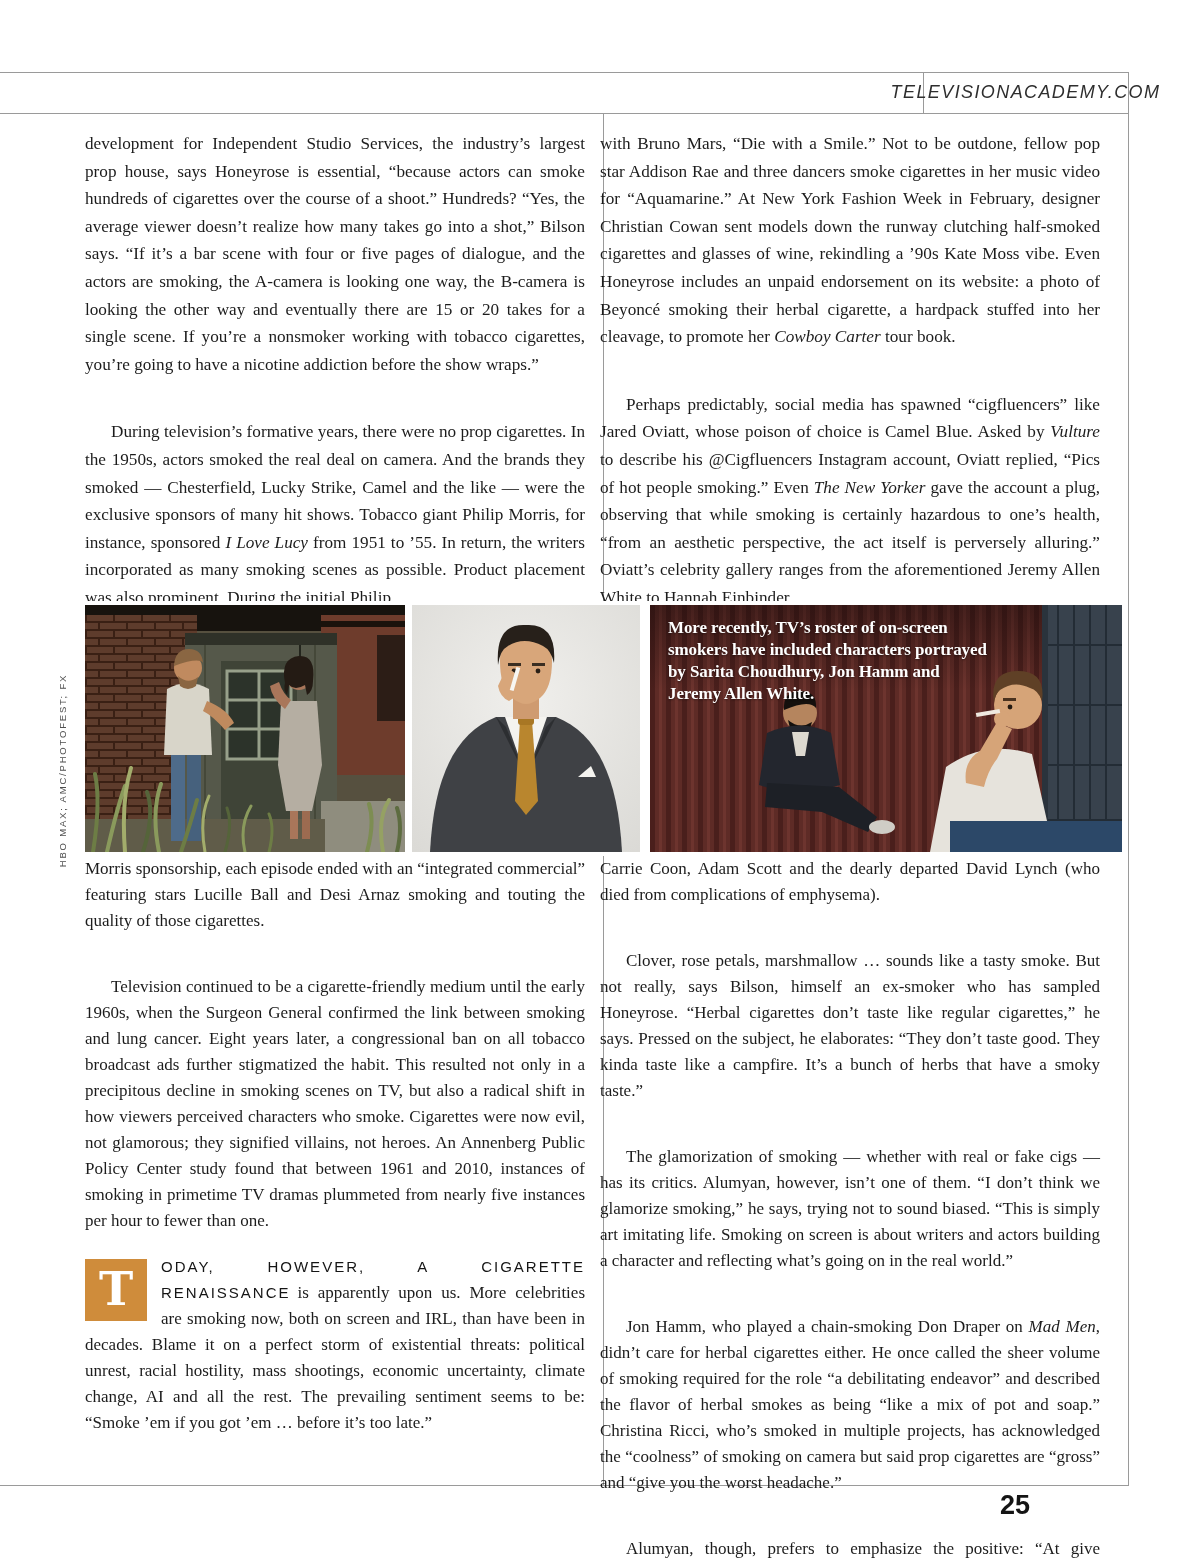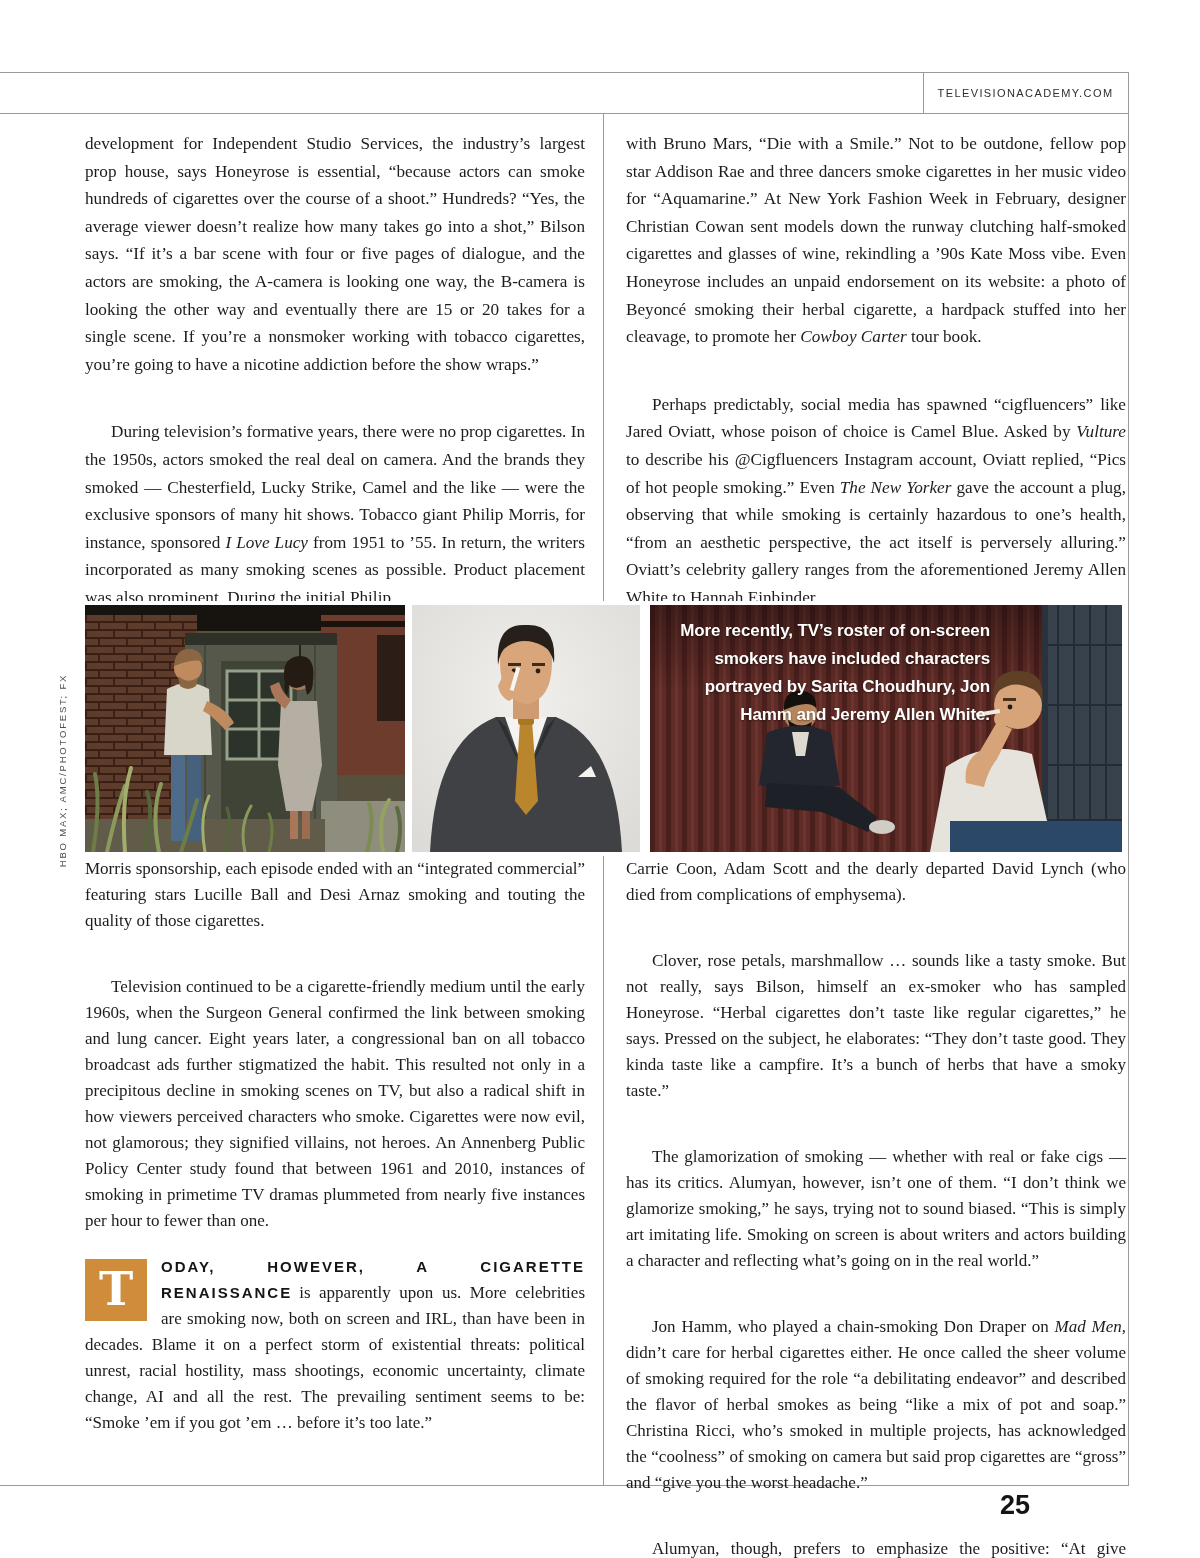--- a/index.html
+++ b/index.html
@@ -1,45 +1,45 @@
 <!DOCTYPE html>
 <html style="--accent: #cf8c3b;"><head>
 <meta charset="utf-8">
 <style>
   html,body{margin:0;padding:0;background:#ffffff;}
   .page{position:relative;width:1200px;height:1558px;background:#fff;overflow:hidden;
         font-family:"Liberation Serif", serif;color:#1c1c1c;}
   .rule{position:absolute;background:#9a9a9a;}
   .header-label{position:absolute;left:923px;top:72px;width:205px;height:41px;
         display:flex;align-items:center;justify-content:center;
-        font-family:"Liberation Sans", sans-serif;font-size:11px;letter-spacing:1.4px;color:#2e2e2e;}
+        font-family:"Liberation Sans", sans-serif;font-size:18px;letter-spacing:1.4px;color:#2e2e2e;font-style:italic;}
   .col{position:absolute;width:500px;text-align:justify;}
   .coltop{top:130px;font-size:17.2px;line-height:27.6px;}
   .colbottom{top:856px;font-size:17px;line-height:26px;}
   .col-left{left:85px;}
-  .col-right{left:626px;}
+  .col-right{left:600px;}
   .para{margin:0;}
   .para.indent{text-indent:26px;margin-top:40px;}
   .para em{font-style:italic;}
   .endmark{font-style:normal;font-family:"DejaVu Sans", sans-serif;font-size:14px;font-weight:bold;}
   .section{margin-top:20px;}
   .dropcap{float:left;width:62px;height:62px;margin:5px 14px 0 0;background:var(--accent,#cf8c3b);
         color:#fff;font-family:"DejaVu Serif", serif;font-weight:bold;font-size:46px;line-height:60px;
         text-align:center;}
-  .leadin{font-family:"Liberation Sans", sans-serif;font-weight:bold;font-size:15px;
+  .leadin{font-family:"Liberation Sans", sans-serif;font-weight:normal;font-size:15px;
         letter-spacing:2px;color:#151515;margin-right:7px;}
   .photo-bg{position:absolute;left:80px;top:601px;width:1048px;height:255px;background:#fff;z-index:2;}
   .photo{position:absolute;top:605px;height:247px;z-index:3;overflow:hidden;}
   .photo svg{display:block;width:100%;height:100%;}
   #photo1{left:85px;width:320px;}
   #photo2{left:412px;width:228px;}
   #photo3{left:650px;width:472px;}
   .caption{position:absolute;left:668px;top:617px;width:322px;z-index:4;
-        font-family:Liberation Sans, sans-serif;font-weight:bold;font-size:17px;line-height:28px;
-        color:#fff;text-shadow:0 1px 2px rgba(0,0,0,0.45);letter-spacing:-0.1px;text-align:right;}
+        font-family:Liberation Serif, serif;font-weight:bold;font-size:17px;line-height:22px;
+        color:#fff;text-shadow:0 1px 2px rgba(0,0,0,0.45);letter-spacing:-0.1px;}
   .credit{position:absolute;left:-88px;top:765px;width:300px;text-align:center;
         transform:rotate(-90deg);font-family:"Liberation Sans", sans-serif;font-size:9.5px;
         letter-spacing:1.8px;color:#4f4f4f;z-index:1;}
   .pagenum{position:absolute;left:1000px;top:1490px;width:128px;text-align:left;
         font-family:"Liberation Sans", sans-serif;font-weight:bold;font-size:27px;color:#141414;}
 </style>
 </head>
 <body>
 
 <div class="page">

